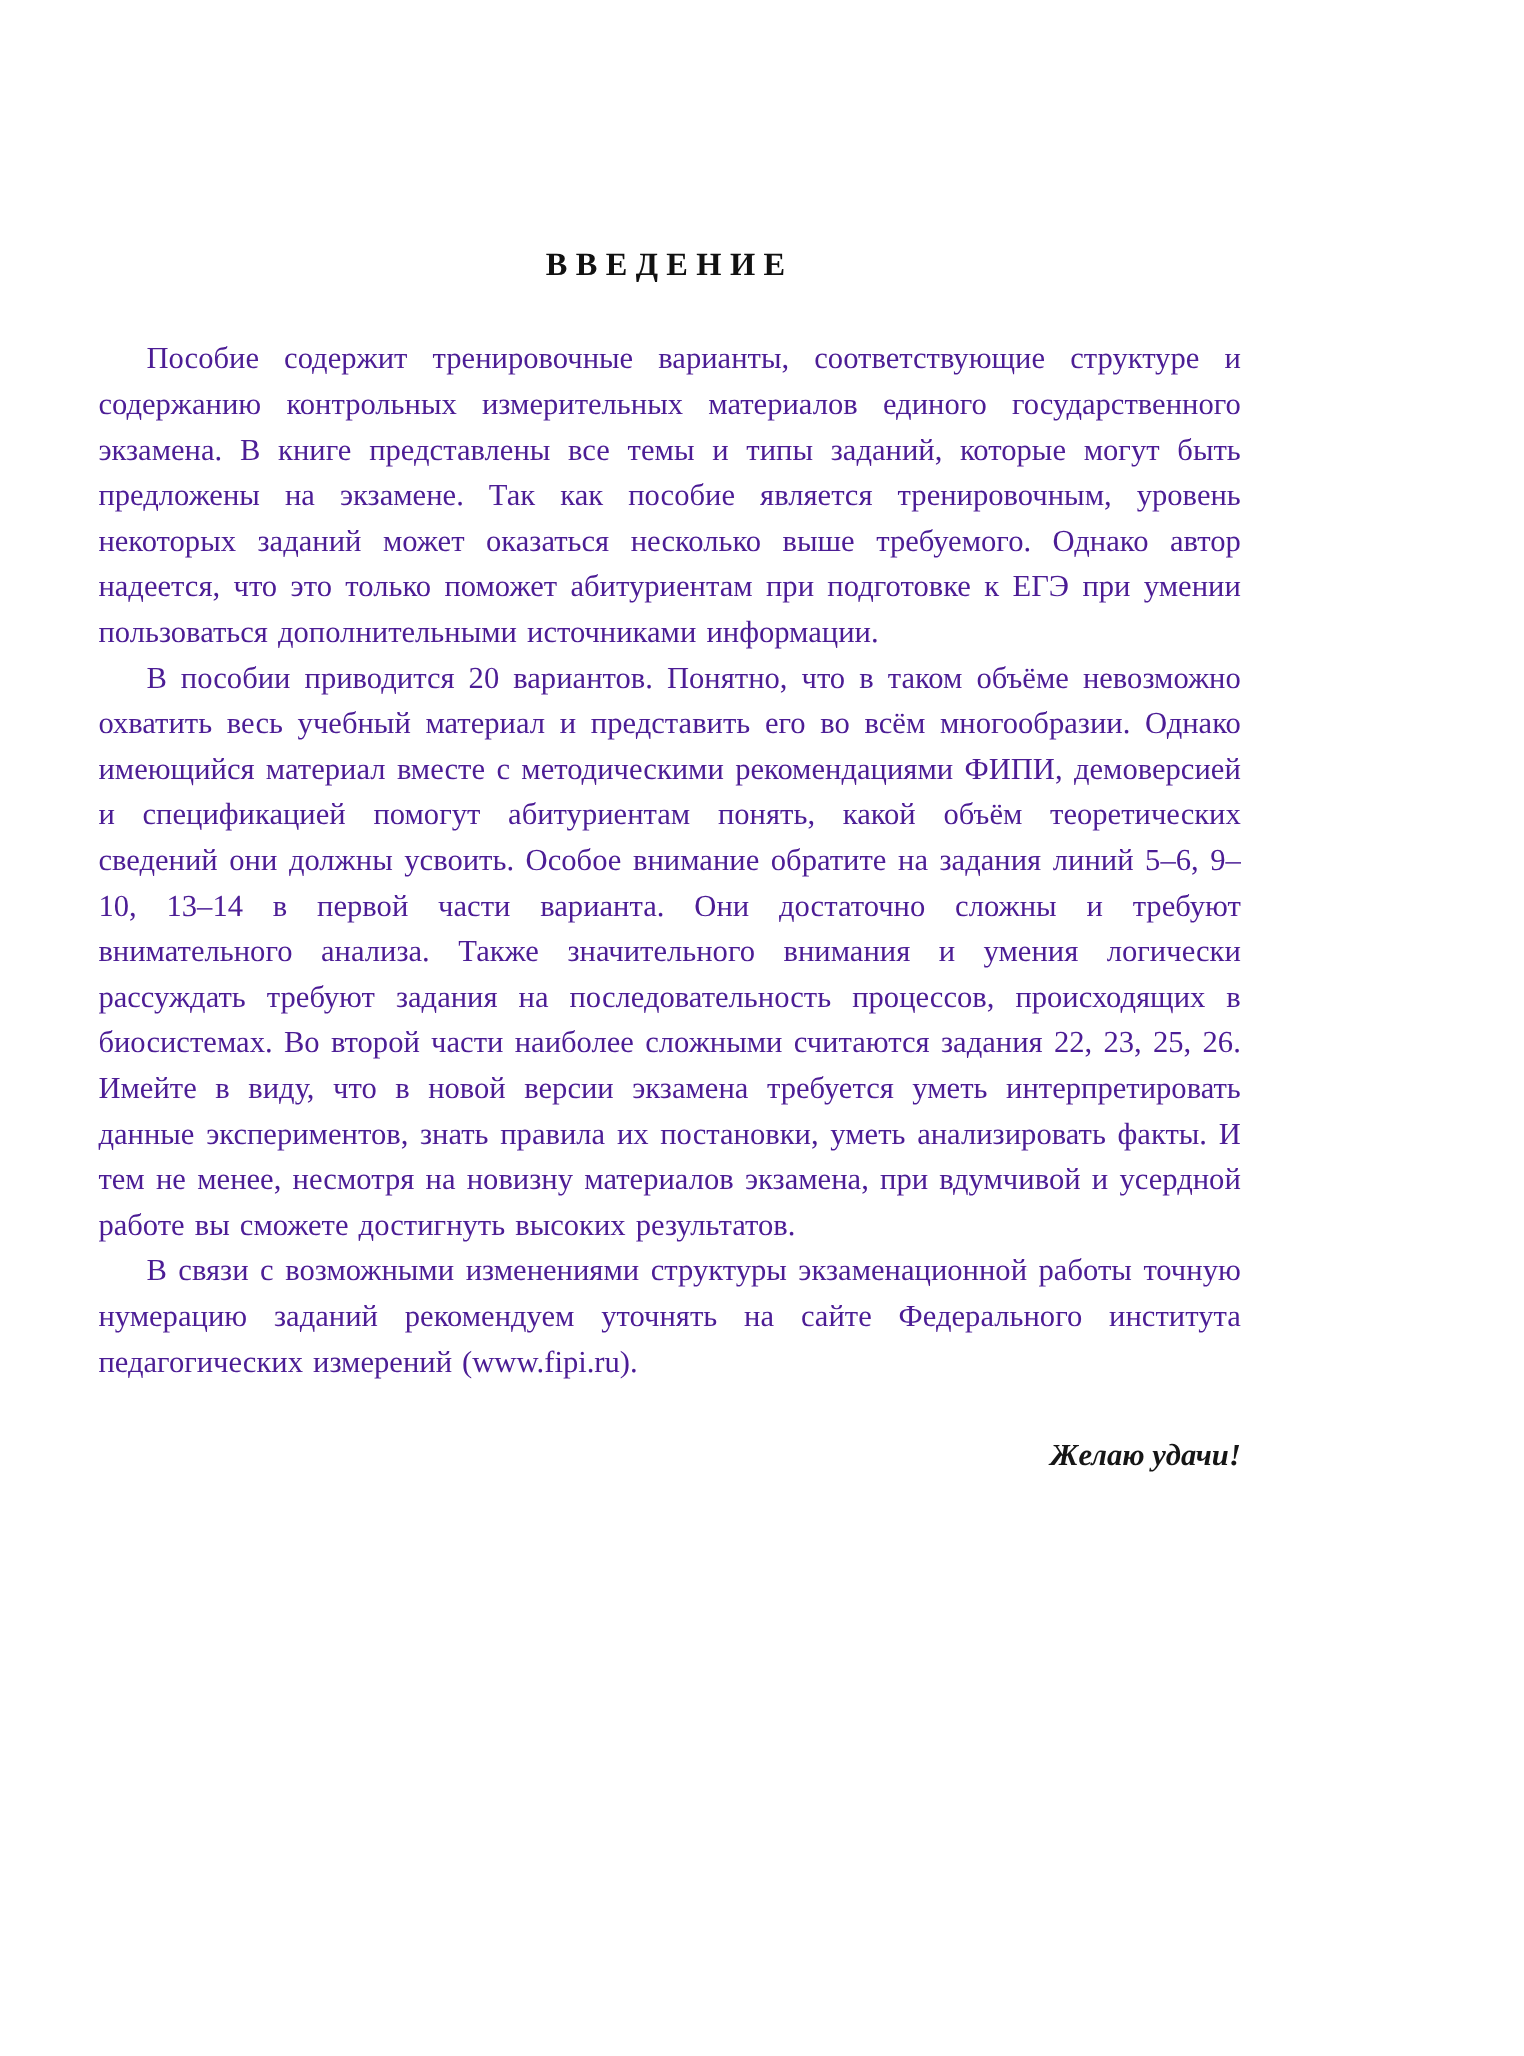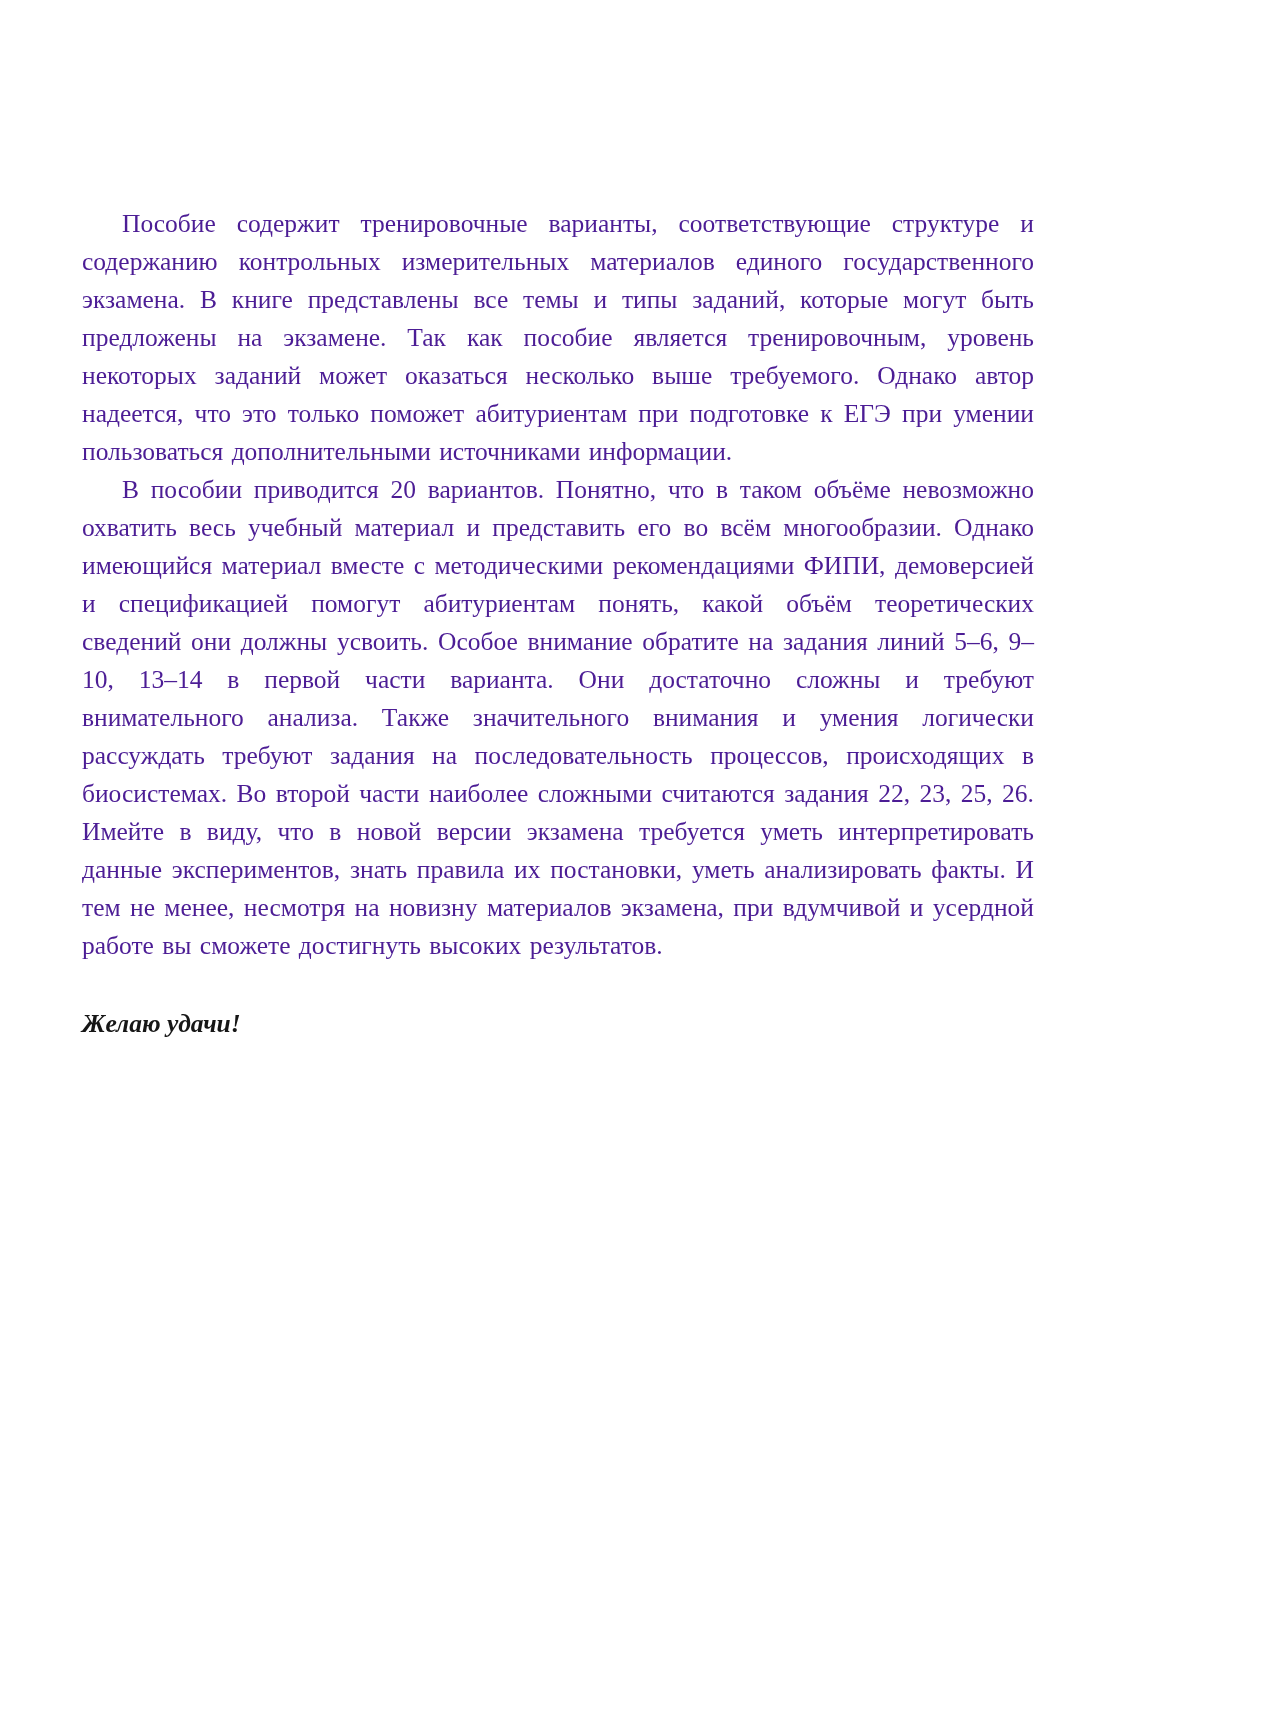--- a/index.html
+++ b/index.html
@@ -33,34 +33,36 @@
     margin: 0;
     font-size: 25.5px;
     line-height: 38px;
     text-align: justify;
     text-indent: 40px;
     word-spacing: 2px;
     color: #4c1d95;
   }
   p.closing {
     margin: 40px 0 0 0;
-    text-align: left;
+    text-align: right;
     font-size: 25.5px;
     line-height: 38px;
     font-weight: bold;
     font-style: italic;
     color: #161616;
   }
 </style>
 </head>
 <body>
 
 <div class="page">
   <div class="content">
+    <h1 class="doc-title">ВВЕДЕНИЕ</h1>
 
     <p class="body-par">Пособие содержит тренировочные варианты, соответствующие структуре и содержанию контрольных измерительных материалов единого государственного экзамена. В книге представлены все темы и типы заданий, которые могут быть предложены на экзамене. Так как пособие является тренировочным, уровень некоторых заданий может оказаться несколько выше требуемого. Однако автор надеется, что это только поможет абитуриентам при подготовке к ЕГЭ при умении пользоваться дополнительными источниками информации.</p>
 
     <p class="body-par">В пособии приводится 20 вариантов. Понятно, что в таком объёме невозможно охватить весь учебный материал и представить его во всём многообразии. Однако имеющийся материал вместе с методическими рекомендациями ФИПИ, демоверсией и спецификацией помогут абитуриентам понять, какой объём теоретических сведений они должны усвоить. Особое внимание обратите на задания линий 5–6, 9–10, 13–14 в первой части варианта. Они достаточно сложны и требуют внимательного анализа. Также значительного внимания и умения логически рассуждать требуют задания на последовательность процессов, происходящих в биосистемах. Во второй части наиболее сложными считаются задания 22, 23, 25, 26. Имейте в виду, что в новой версии экзамена требуется уметь интерпретировать данные экспериментов, знать правила их постановки, уметь анализировать факты. И тем не менее, несмотря на новизну материалов экзамена, при вдумчивой и усердной работе вы сможете достигнуть высоких результатов.</p>
 
+    <p class="body-par">В связи с возможными изменениями структуры экзаменационной работы точную нумерацию заданий рекомендуем уточнять на сайте Федерального института педагогических измерений (www.fipi.ru).</p>
 
     <p class="closing">Желаю удачи!</p>
   </div>
 </div>
 
 </body></html>

